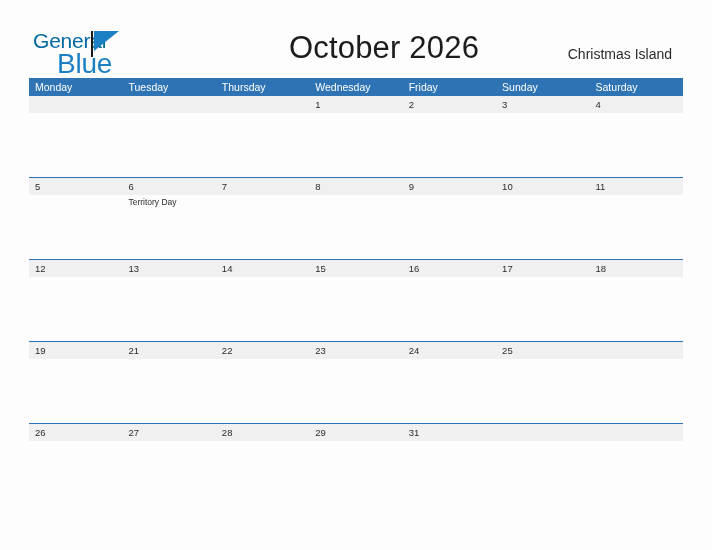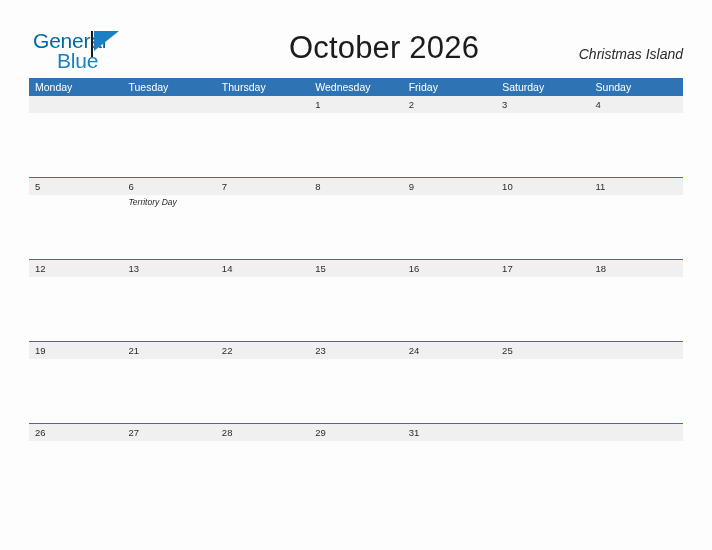--- a/index.html
+++ b/index.html
@@ -34,21 +34,21 @@
   .brand-general {
     font-size: 21px;
     color: #0369a1;
     letter-spacing: -0.2px;
     font-family: "Liberation Sans", sans-serif;
   }
   .brand-blue {
     position: absolute;
     left: 24px;
     top: 20px;
-    font-size: 21px;
+    font-size: 28px;
     color: #1b7fc4;
     letter-spacing: -0.2px;
   }
   .brand-flag {
     position: absolute;
     left: 58px;
     top: 1px;
     width: 28px;
     height: 26px;
   }
@@ -78,40 +78,38 @@
     text-align: center;
     font-size: 31px;
     font-weight: 400;
     color: #1c1c1c;
     letter-spacing: 0.2px;
     padding-left: 28px;
   }
 
   .region-label {
     position: absolute;
-    right: 29px;
+    right: 40px;
     top: 46px;
     font-size: 14px;
     color: #2b2b2b;
-    font-style: italic;
   }
 
   
   .calendar {
     position: absolute;
     left: 29px;
     top: 78px;
     width: 654px;
   }
 
   .weekday-header {
     display: flex;
     background: #2e74b5;
     height: 18px;
-    justify-content: center;
   }
   .weekday-cell {
     width: 93.43px;
     flex: 0 0 93.43px;
     color: #ffffff;
     font-size: 10.5px;
     line-height: 18px;
     padding-left: 6px;
     box-sizing: border-box;
     white-space: nowrap;
@@ -145,21 +143,20 @@
     display: flex;
     height: 64px;
     background: #fdfdfd;
   }
   .event-cell {
     width: 93.43px;
     flex: 0 0 93.43px;
     padding-left: 6px;
     padding-top: 2px;
     box-sizing: border-box;
-    font-style: italic;
   }
   .event-text {
     font-size: 8.5px;
     color: #2b2b2b;
     line-height: 11px;
     display: block;
   }
 </style>
 </head>
 <body>
@@ -180,22 +177,22 @@
   <div class="region-label">Christmas Island</div>
 </div>
 
 <div class="calendar">
   <div class="weekday-header">
       <div class="weekday-cell">Monday</div>
       <div class="weekday-cell">Tuesday</div>
       <div class="weekday-cell">Thursday</div>
       <div class="weekday-cell">Wednesday</div>
       <div class="weekday-cell">Friday</div>
+      <div class="weekday-cell">Sunday</div>
       <div class="weekday-cell">Saturday</div>
-      <div class="weekday-cell">Sunday</div>
     </div>
   <div class="week-rows">
       <div class="week-row">
         <div class="date-band">
           <div class="date-cell-num"></div>
           <div class="date-cell-num"></div>
           <div class="date-cell-num"></div>
           <div class="date-cell-num">1</div>
           <div class="date-cell-num">2</div>
           <div class="date-cell-num">3</div>

